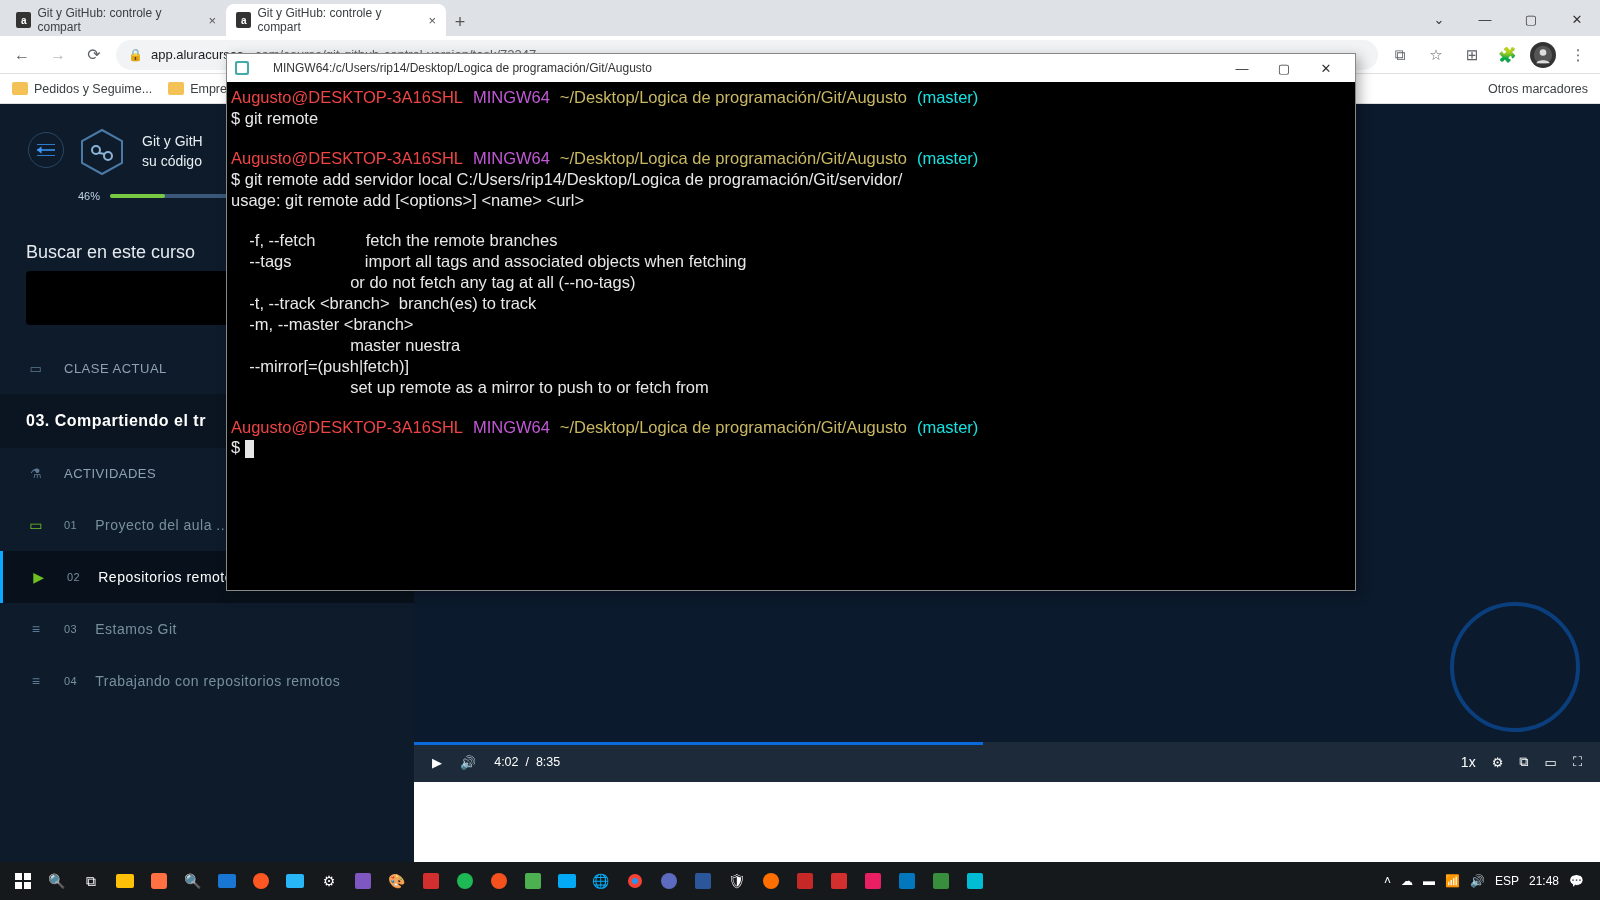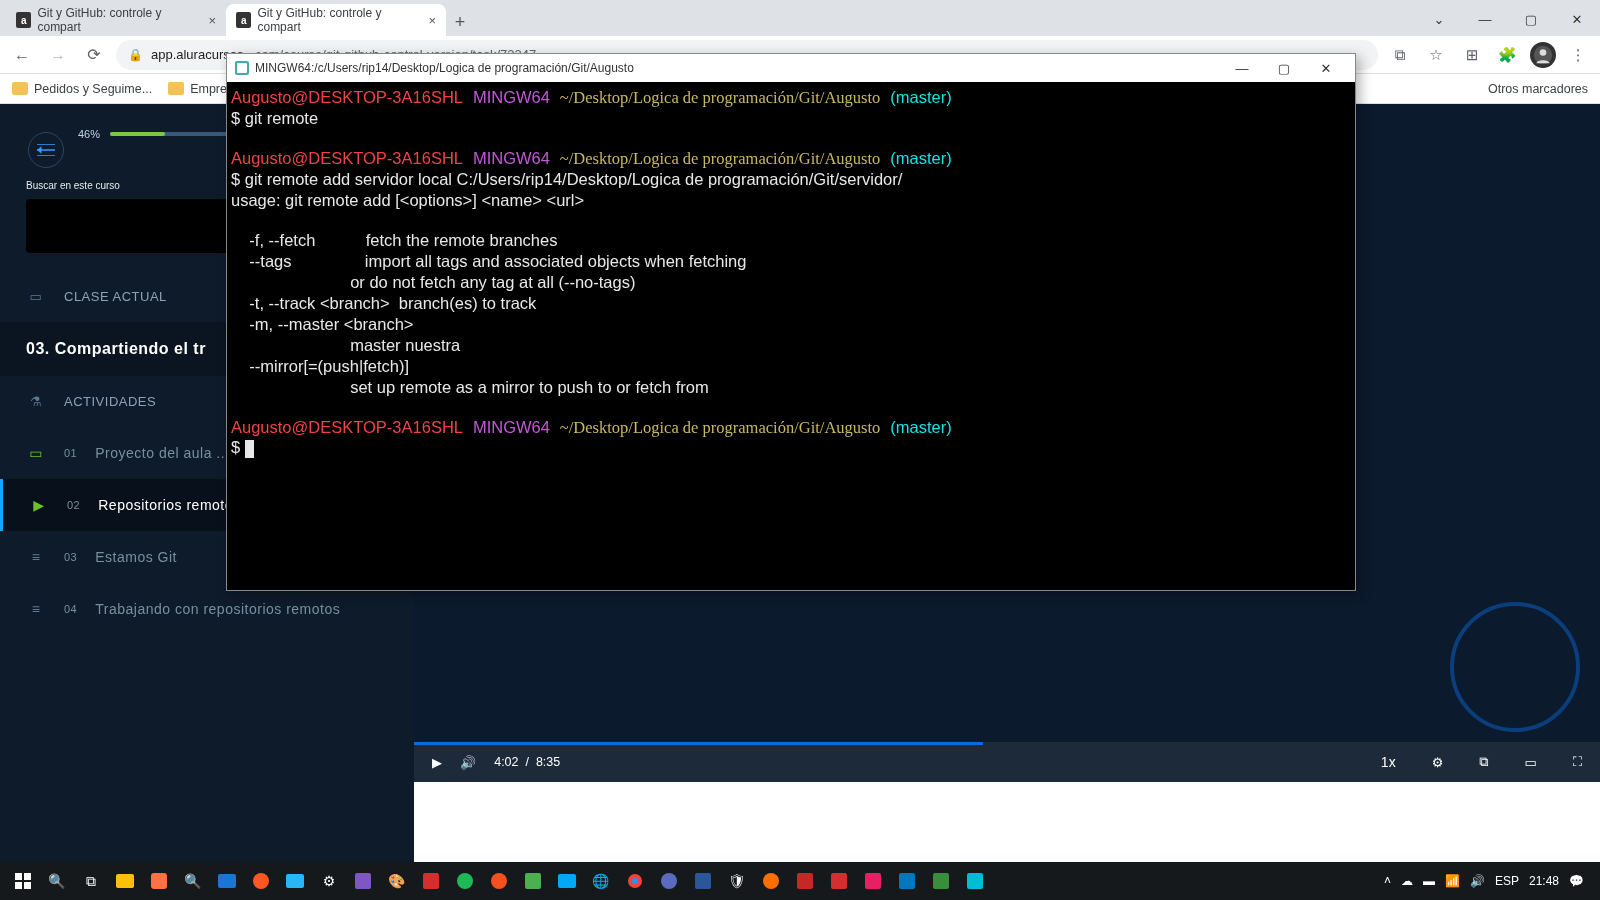--- a/index.html
+++ b/index.html
@@ -35,53 +35,53 @@
 .sidebar { width: 414px; background: #0e1b2b; color: #cfd8dc; display:flex; flex-direction: column; padding-top: 10px; position: relative; }
 .hamb { position:absolute; top:28px; left:28px; width:36px; height:36px; border:1px solid #2a4766; border-radius:50%; display:flex; align-items:center; justify-content:center; }
 .hamb svg { width:18px; height:12px; }
 .course-head { display:flex; gap:16px; padding: 14px 22px 0 78px; align-items:center; }
 .logo-hex { width:48px; height:48px; display:flex; align-items:center; justify-content:center; }
 .course-title { font-size: 14px; color:#e8eef2; line-height:1.4; }
 .progress-row { display:flex; align-items:center; gap:10px; padding: 14px 22px 20px 78px; }
 .progress-txt { font-size:11px; color:#c0d3e2;text-align:center; }
 .progress-bar { width:120px; height:4px; background:#3a5979; border-radius:2px; }
 .progress-fill { height:100%; background:#7ac943; border-radius:2px; }
-.search-lbl { padding: 20px 26px 8px; font-size:10px; color:#e4eaef; }
+.search-lbl { padding: 20px 26px 8px; font-size:18px; color:#e4eaef; }
 .search-box { margin: 0 26px 18px; height: 54px; background: #000; border-radius:4px; }
 .nav-item { padding: 18px 26px; display:flex; align-items:center; gap:18px; font-size: 14px; color:#78909c; letter-spacing:.5px; cursor:pointer; }
 .nav-item.head { text-transform: uppercase; font-size:13px; color:#8ea2b3; }
 .nav-item.active { background:#0a1521; color:#fff; font-weight:600; }
 .nav-item.selected { background:#08111b; color:#fff; border-left:3px solid #0aa9ff; }
 .nav-icon { width:20px; display:flex; justify-content:center; color:#5c7a93; }
 .nav-icon.green { color:#6ec123; }
 .badge { margin-left:auto; background:#1a2a3a; padding:2px 8px; font-size:11px; border-radius:3px; color:#9fb4c4; }
 .subidx { font-size:11px; color:#78909c; }
 
 .main { flex:1; background:#fff; display:flex; flex-direction:column; }
 .video-bar { height: 40px; background:#1c2a3a; display:flex; align-items:center; padding:0 18px; gap:18px; color:#fff; font-size:13px; position:relative; }
 .vbar-progress { position:absolute; top:0; left:0; height:3px; background:#0a6bde; }
 .vbtn { cursor:pointer; display:flex; align-items:center; }
 .vtime { font-size:12.5px; }
-.vright { margin-left:auto; display:flex; align-items:flex-end; gap:36px; }
+.vright { margin-left:auto; display:flex; align-items:flex-end; gap:16px; }
 .transcript { padding: 40px 100px; color:#333; }
 .trans-head { display:flex; align-items:center; gap:18px; margin-bottom: 30px; }
 .trans-head h3 { font-size:22px; font-weight:700; color:#2c3e50; }
 .trans-line { flex:1; height:14px; background: repeating-linear-gradient(90deg,#555 0 3px, transparent 3px 5px); height:4px; border-top:3px solid #888; border-bottom:3px solid #888; height:8px; background:#666; background:repeating-linear-gradient(0deg,#555 0 2px,#fff 2px 4px); }
 .trans-body { font-size:19px; line-height:1.7; color:#52606d; }
 
 
 .term-window { position:absolute; top:53px; left:226px; width:1130px; height:538px; background:#000; border:1px solid #888; box-shadow: 4px 4px 12px rgba(0,0,0,.3); display:flex; flex-direction:column; }
-.term-titlebar { height:28px; background:#fff; display:flex; align-items:center; padding:0 8px; font-size:12px; color:#333; gap:6px; flex-shrink:0; }
+.term-titlebar { height:28px; background:#fff; display:flex; align-items:center; padding:0 8px; font-size:12px; color:#333; gap:24px; flex-shrink:0; }
 .term-ico { width:14px; height:14px; display:flex; align-items:center; justify-content:center; }
 .term-ctrl { margin-left:auto; display:flex; }
 .term-ctrl span { width:42px; height:28px; display:flex; align-items:center; justify-content:center; font-size:13px; color:#333; }
 .term-body { flex:1; background:#000; padding: 6px 4px; font-family: "Consolas","Courier New",monospace; font-size:16.5px; line-height:1.15; color:#e8e8e8; white-space:pre; overflow:hidden; }
 .t-green { color:#ef4444; }
 .t-purple { color:#c359d8; }
-.t-yellow { color:#c9b862;font-family:Liberation Serif, serif; }
+.t-yellow { color:#c9b862; }
 .t-cyan { color:#15e2e2; }
 .t-white { color:#e8e8e8; }
 .cursor { display:inline-block; width:9px; height:18px; background:#e8e8e8; vertical-align:text-bottom; }
 
 
 .taskbar { position:absolute; bottom:0; left:0; right:0; height:38px; background:#16191c; display:flex; align-items:center; padding:0 6px; }
 .tb-item { width:34px; height:34px; display:flex; align-items:center; justify-content:center; color:#fff; font-size:14px; }
 .tb-right { margin-left:auto; display:flex; align-items:center; gap:10px; color:#fff; font-size:12px; padding-right:10px; }
 .tb-ico { width:12px; height:12px; border-radius:2px; }
 </style>
@@ -145,20 +145,34 @@
     </div>
 </div>
 
 <div class="page">
   <div class="sidebar">
     <div class="hamb">
       <svg viewBox="0 0 24 16">
           <path d="M0 0h24M0 8h24M0 16h24" stroke="#3d9aff" stroke-width="2"></path>
           <path d="M0 8l6-5v10z" fill="#3d9aff"></path>
         </svg>
+    </div>
+    <div class="course-head">
+      <div class="logo-hex">
+        <svg viewBox="0 0 48 48" width="48" height="48">
+            <polygon points="24,2 44,13 44,35 24,46 4,35 4,13" fill="none" stroke="#4a7aa5" stroke-width="2"></polygon>
+            <circle cx="18" cy="22" r="4" fill="none" stroke="#8ab4d8" stroke-width="2"></circle>
+            <circle cx="30" cy="28" r="4" fill="none" stroke="#8ab4d8" stroke-width="2"></circle>
+            <line x1="21" y1="25" x2="27" y2="26" stroke="#8ab4d8" stroke-width="2"></line>
+          </svg>
+      </div>
+      <div class="course-title">
+        <div>Git y GitH</div>
+        <div>su código</div>
+      </div>
     </div>
     <div class="progress-row">
       <span class="progress-txt">46%</span>
       <div class="progress-bar">
           <div class="progress-fill" style="width:46%"></div>
         </div>
     </div>
     <div class="search-lbl">Buscar en este curso</div>
     <div class="search-box"></div>
 

